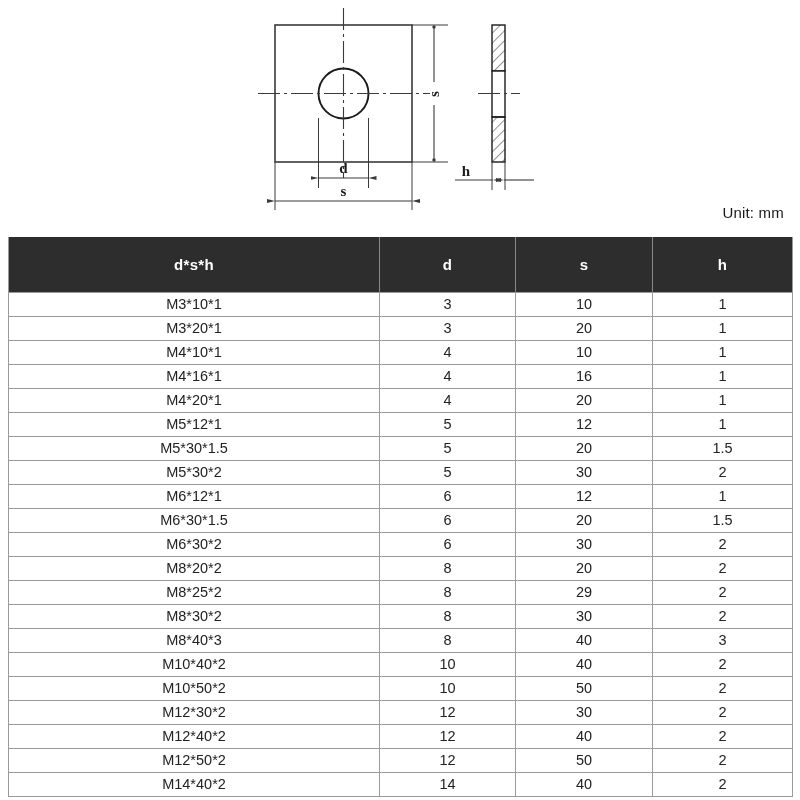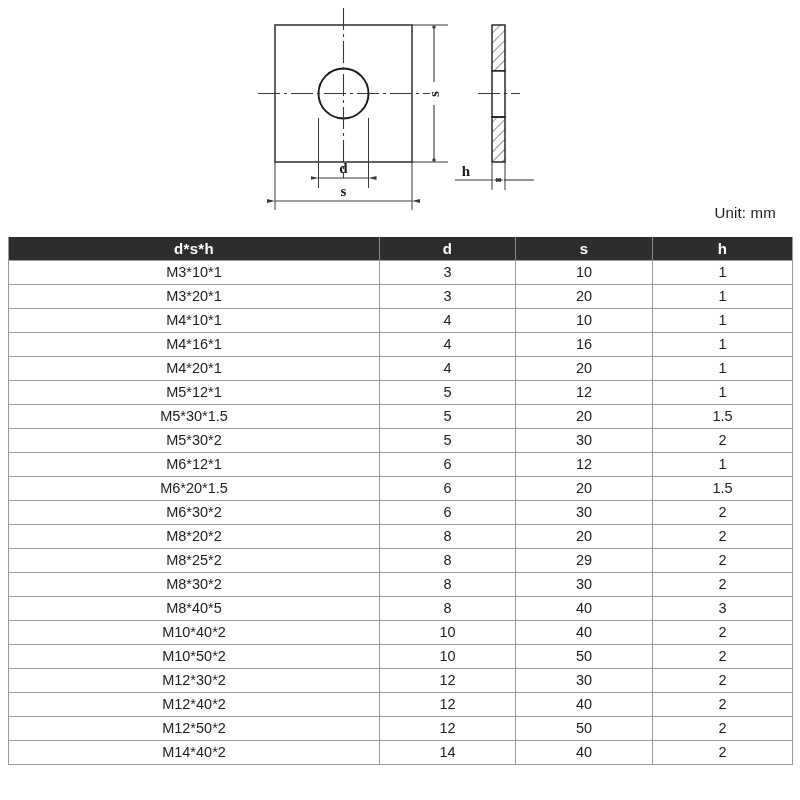--- a/index.html
+++ b/index.html
@@ -25,21 +25,21 @@
   }
   #drawing-svg {
     position: absolute;
     left: 0;
     top: 0;
   }
 
   
   #unit-label {
     position: absolute;
-    right: 24px;
+    right: 16px;
     top: 204px;
     font-size: 15px;
     color: #1b1b1b;
     letter-spacing: 0.2px;
     white-space: nowrap;
   }
 
   
   #spec-table-wrap {
     position: absolute;
@@ -57,21 +57,21 @@
   table.spec col.c-s    { width: 137px; }
   table.spec col.c-h    { width: 140px; }
 
   table.spec thead th {
     background: #2d2d2d;
     color: #ffffff;
     font-size: 15px;
     font-weight: bold;
     height: 23px;
     line-height: 23px;
-    padding: 0;
+    padding: 16px;
     text-align: center;
     border-right: 1px solid #8a8a8a;
     border-left: none;
     letter-spacing: 0.3px;
   }
   table.spec thead th:last-child { border-right: none; }
 
   table.spec tbody td {
     height: 23px;
     line-height: 23px;
@@ -239,21 +239,21 @@
           <td>30</td>
           <td>2</td>
         </tr>
         <tr>
           <td>M6*12*1</td>
           <td>6</td>
           <td>12</td>
           <td>1</td>
         </tr>
         <tr>
-          <td>M6*20*1.5</td>
+          <td>M6*30*1.5</td>
           <td>6</td>
           <td>20</td>
           <td>1.5</td>
         </tr>
         <tr>
           <td>M6*30*2</td>
           <td>6</td>
           <td>30</td>
           <td>2</td>
         </tr>
@@ -269,21 +269,21 @@
           <td>29</td>
           <td>2</td>
         </tr>
         <tr>
           <td>M8*30*2</td>
           <td>8</td>
           <td>30</td>
           <td>2</td>
         </tr>
         <tr>
-          <td>M8*40*5</td>
+          <td>M8*40*3</td>
           <td>8</td>
           <td>40</td>
           <td>3</td>
         </tr>
         <tr>
           <td>M10*40*2</td>
           <td>10</td>
           <td>40</td>
           <td>2</td>
         </tr>

